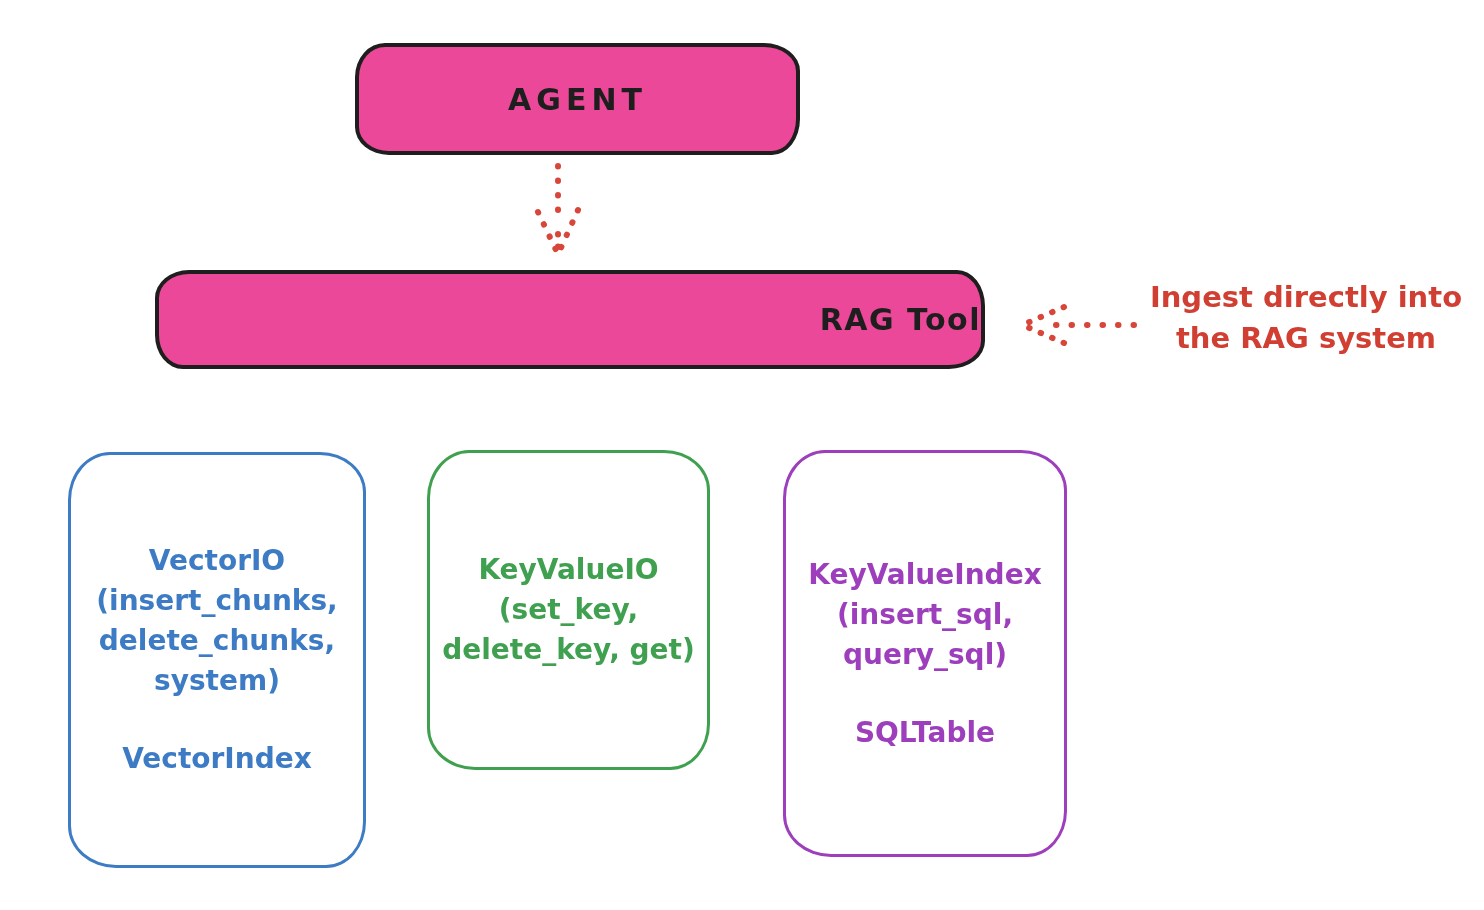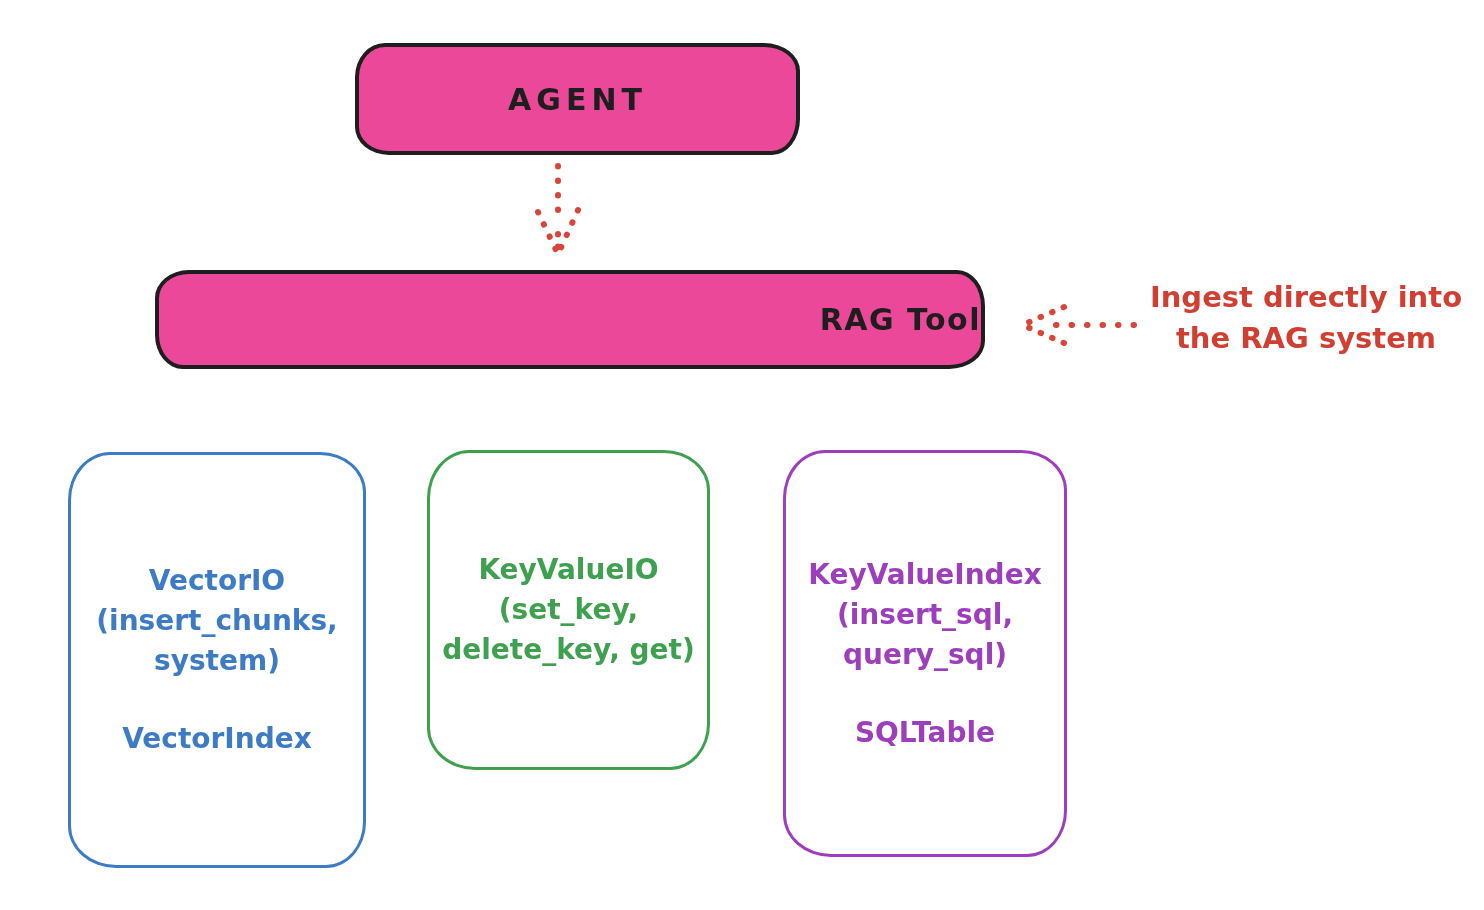--- a/index.html
+++ b/index.html
@@ -122,20 +122,21 @@
   </svg>
 
   <div class="annotation">
     <div>Ingest directly into</div>
     <div>the RAG system</div>
   </div>
 
   <div class="store store-vector">
     <div class="store-line">VectorIO</div>
     <div class="store-line">(insert_chunks,</div>
+    <div class="store-line">delete_chunks,</div>
     <div class="store-line">system)</div>
     <div class="store-index">VectorIndex</div>
   </div>
 
   <div class="store store-keyvalue">
     <div class="store-line">KeyValueIO</div>
     <div class="store-line">(set_key,</div>
     <div class="store-line">delete_key, get)</div>
   </div>
 

